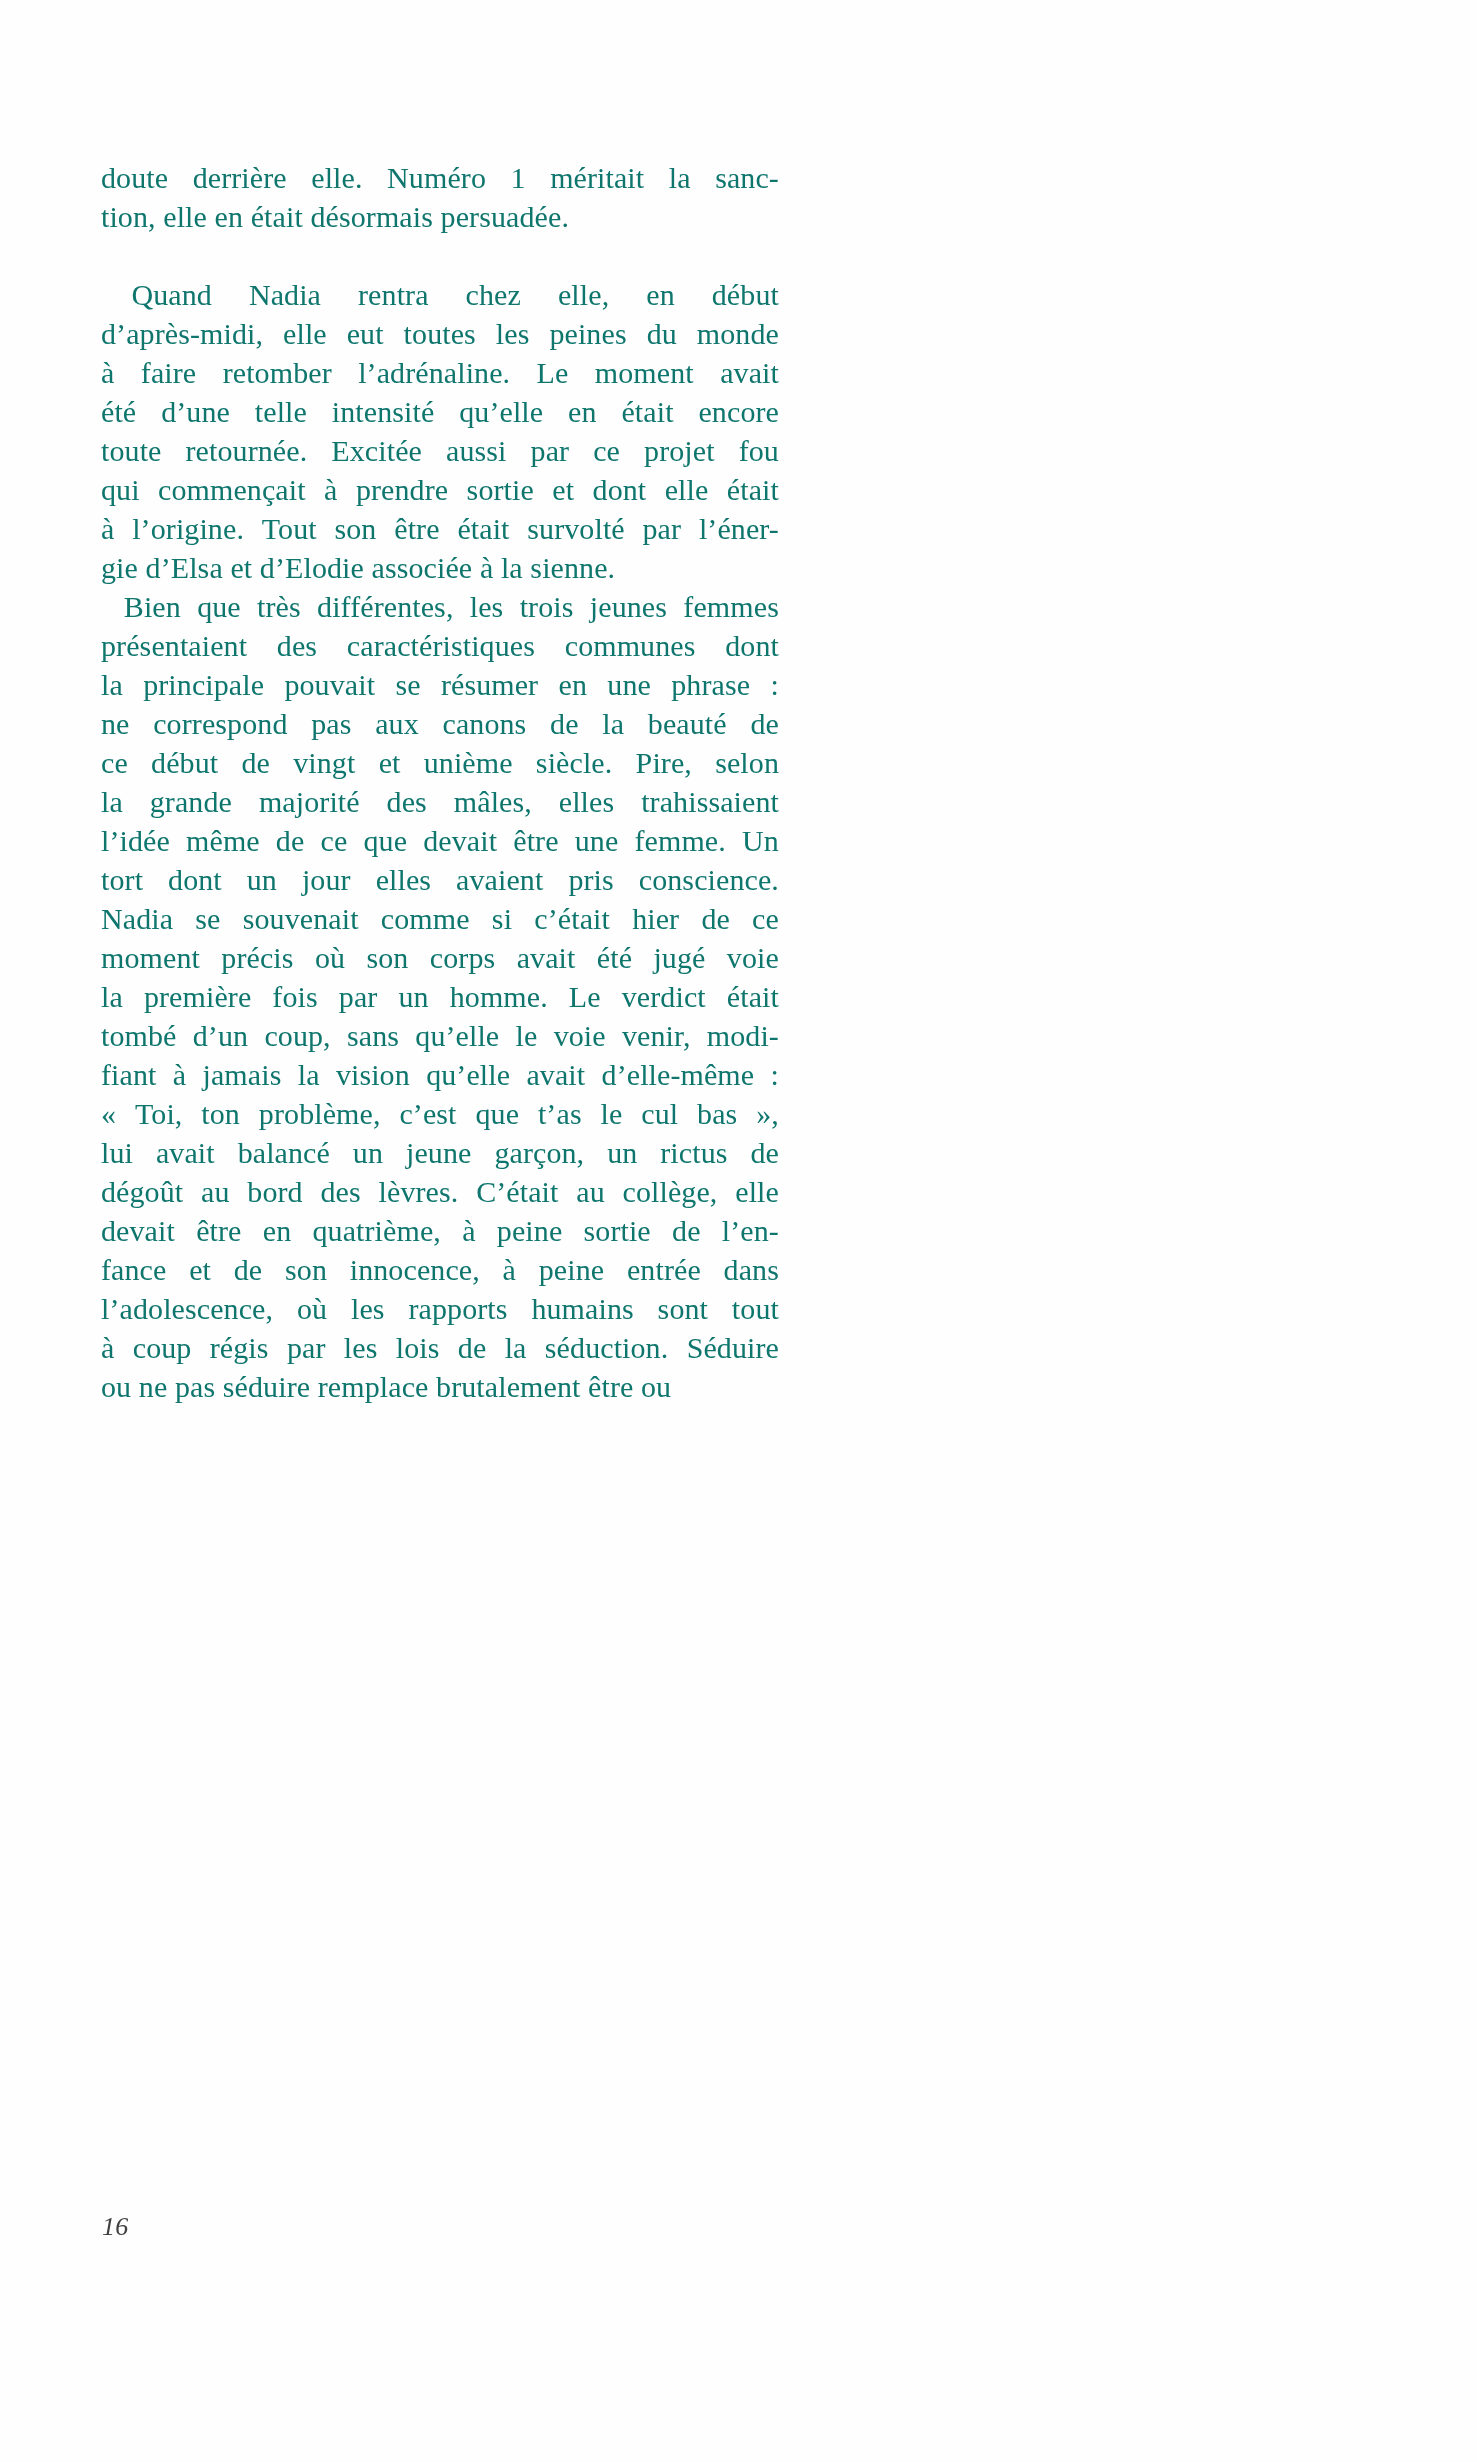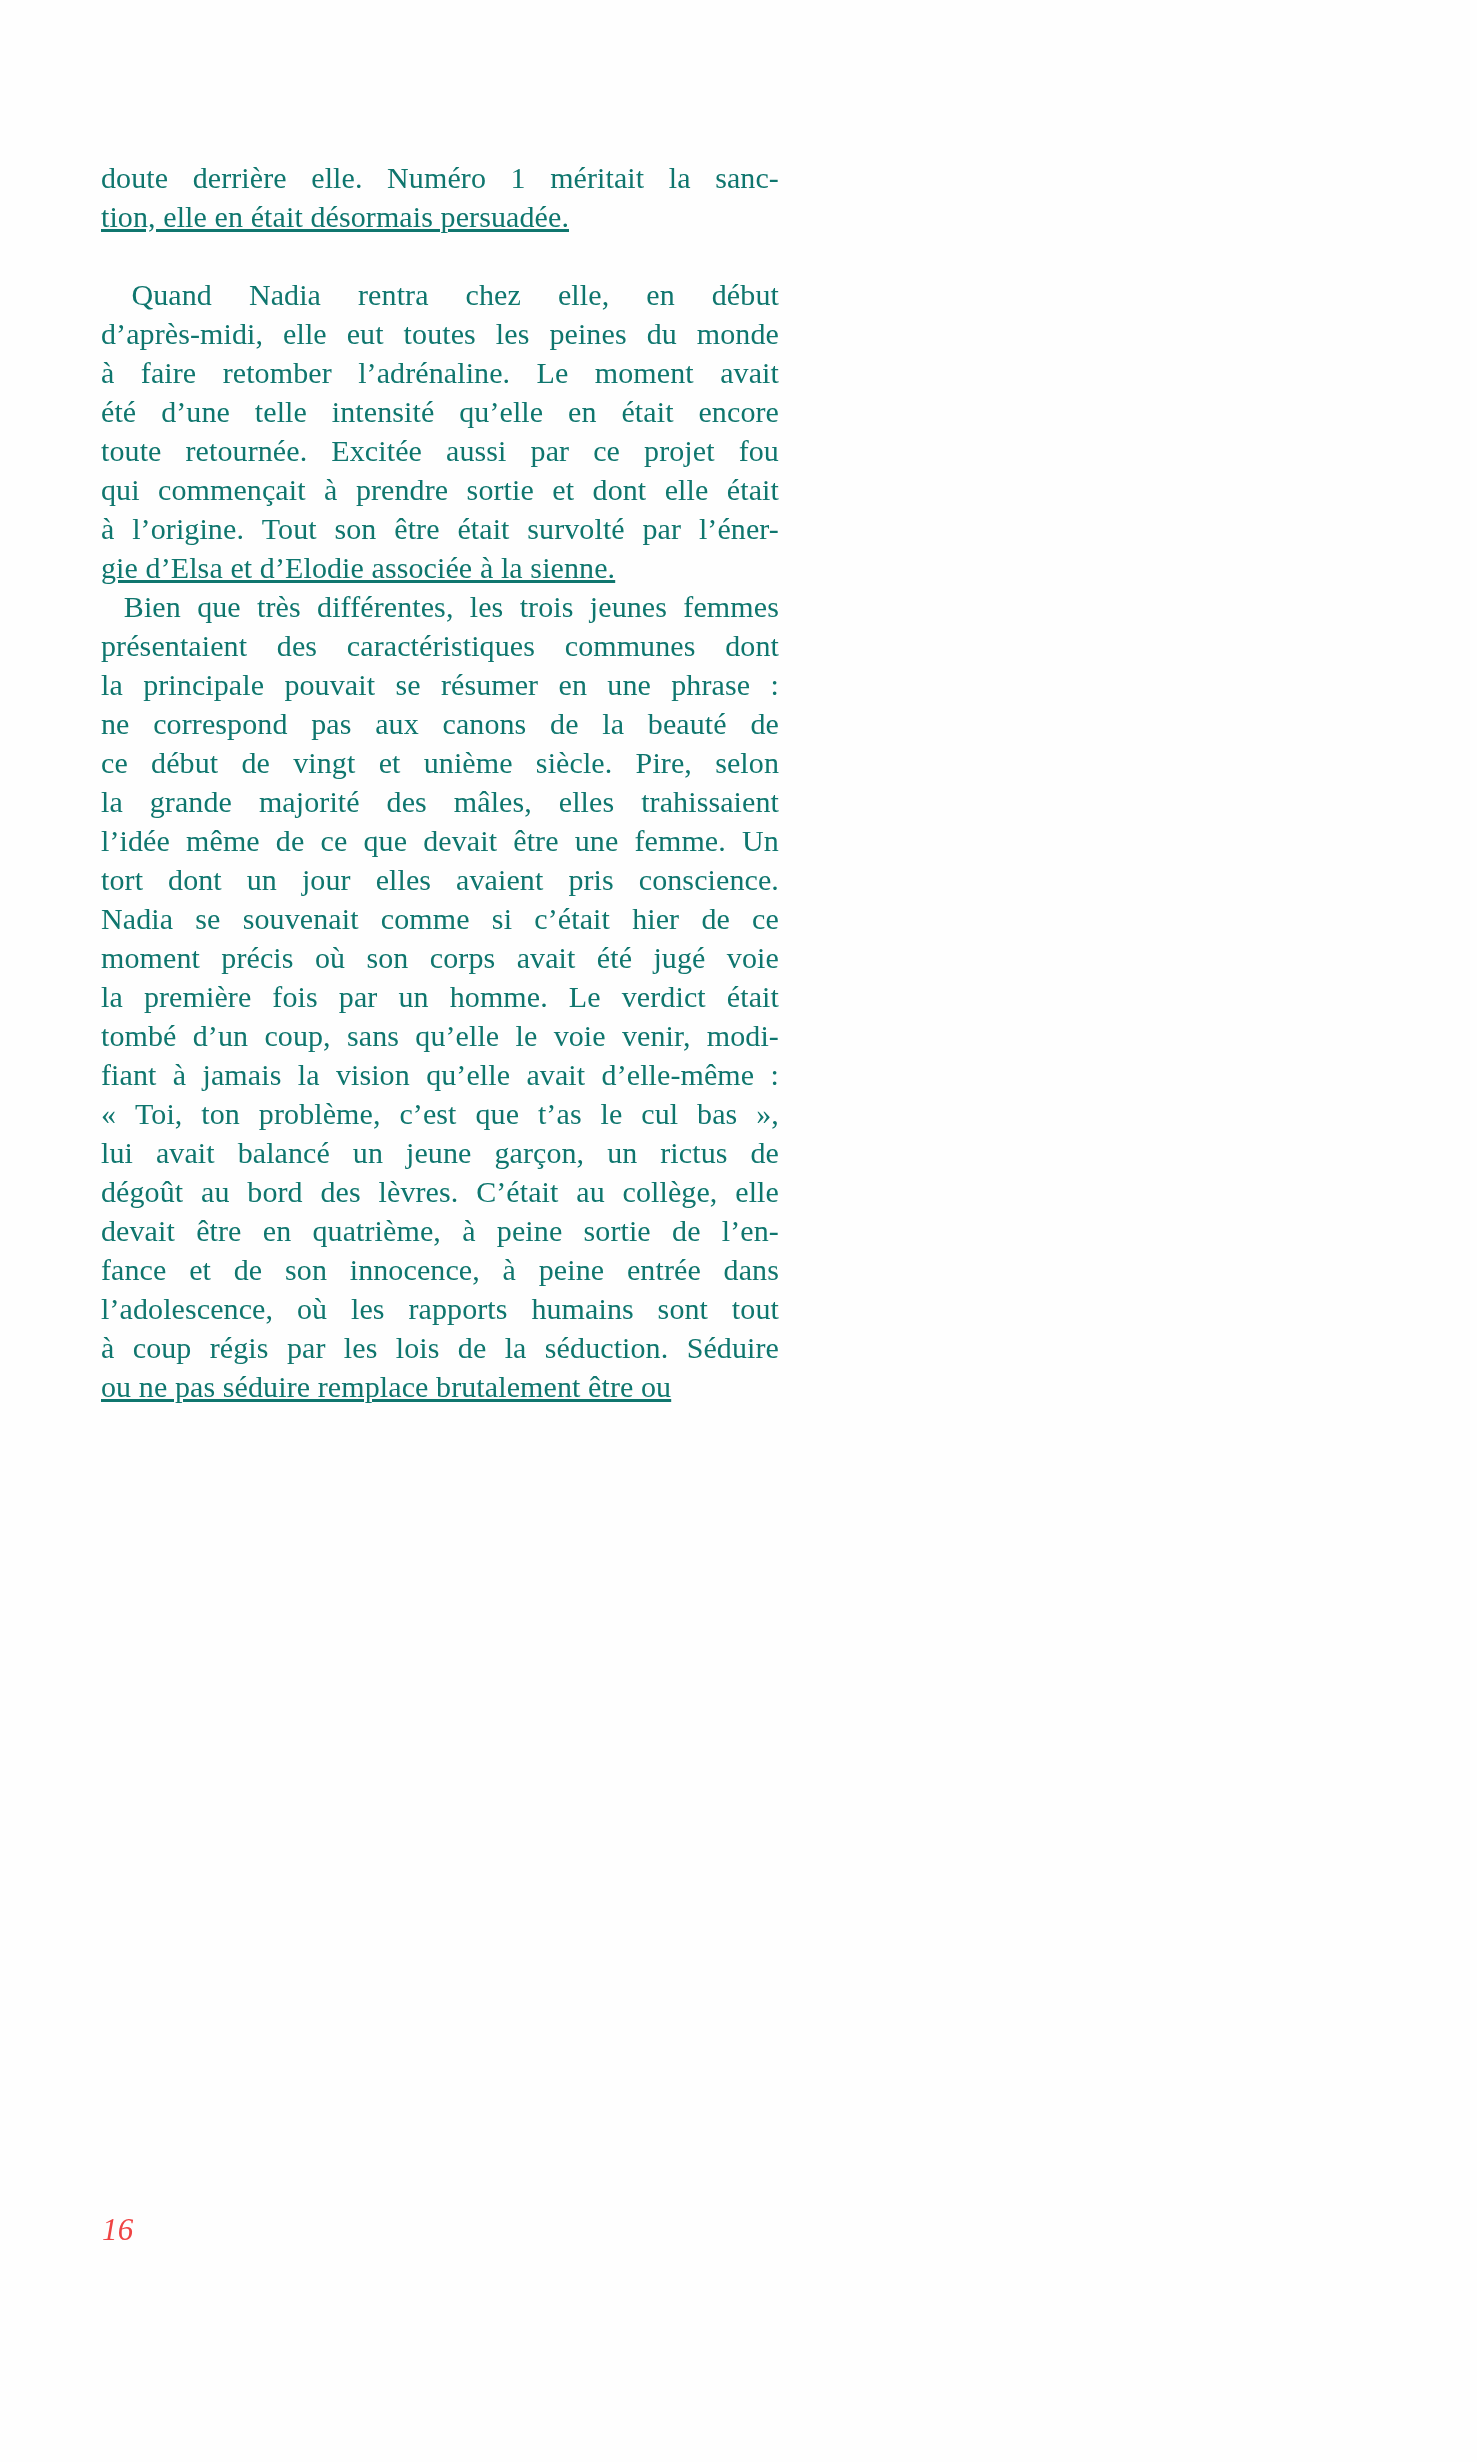--- a/index.html
+++ b/index.html
@@ -42,21 +42,20 @@
   .ln {
     display: block;
     white-space: nowrap;
     text-align: justify;
     text-align-last: justify;
     height: 39px;
   }
   
   .ln.flush {
     text-align-last: left;
-    text-decoration: underline;
   }
 
   
   .ln {
     display: flex;
     flex-direction: row;
     justify-content: space-between;
     white-space: pre;
     align-items: baseline;
   }
@@ -70,22 +69,22 @@
     height: 39px;
   }
 
   
   #folio {
     position: absolute;
     left: 102px;
     top: 2212px;
     font-family: "Liberation Serif", "DejaVu Serif", serif;
     font-style: italic;
-    font-size: 31px;
-    color: #ef4444;
+    font-size: 26px;
+    color: #404040;
     letter-spacing: 0.3px;
   }
 </style>
 </head>
 <body>
 
 <div id="page">
 
   <div id="textblock">
       <div>

